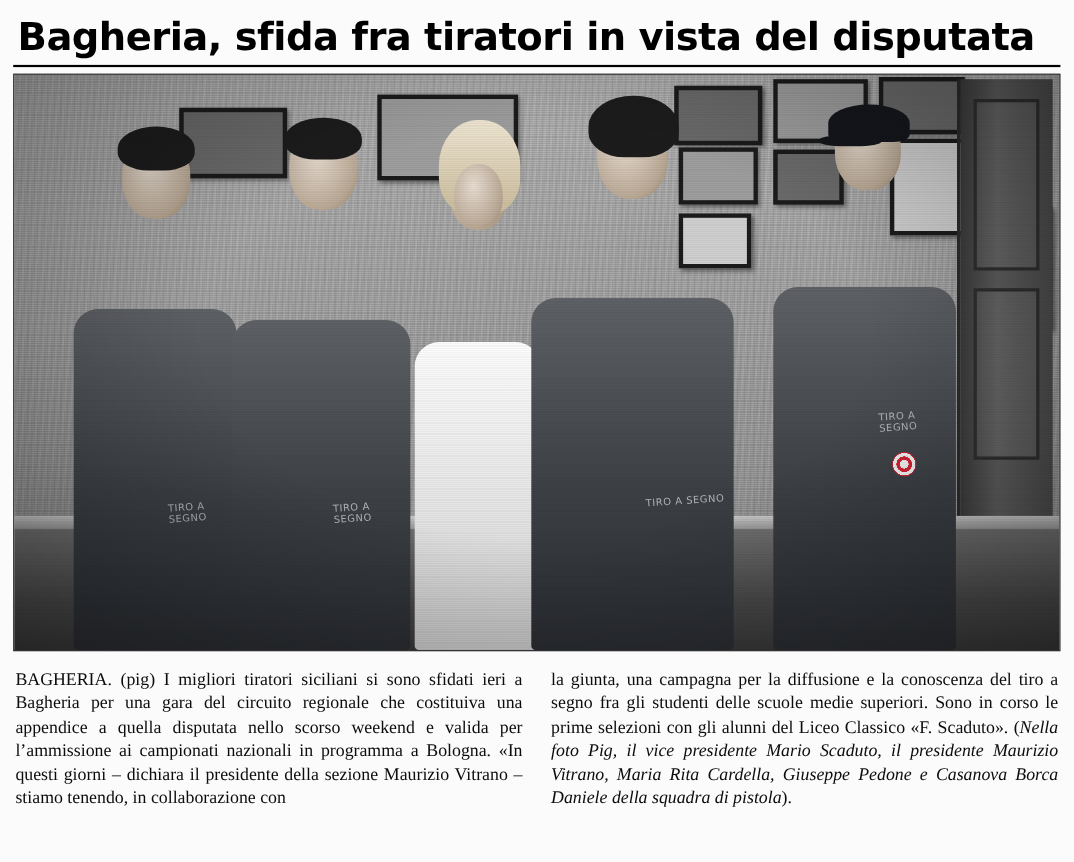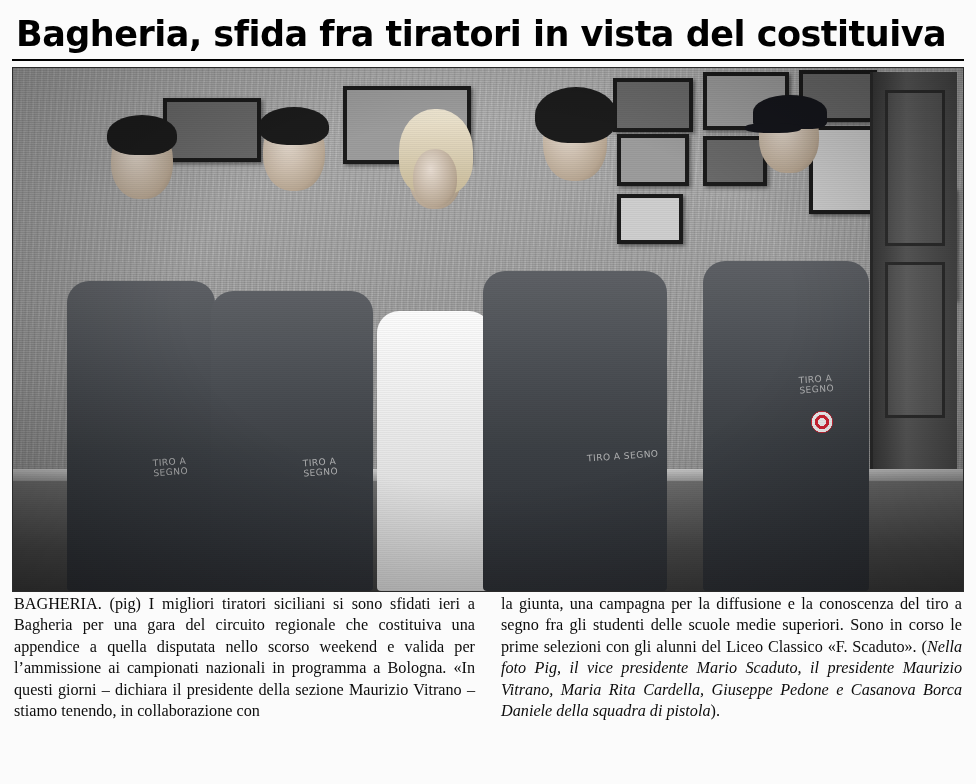--- a/index.html
+++ b/index.html
@@ -167,41 +167,41 @@
   .vignette {
     position: absolute;
     inset: 0;
     pointer-events: none;
     background: radial-gradient(ellipse at 50% 45%, rgba(0,0,0,0) 45%, rgba(0,0,0,0.35) 100%);
   }
   
   .columns {
     display: flex;
     gap: 26px;
-    margin-top: 2px;
+    margin-top: 16px;
     padding: 0 2px;
   }
   .col {
     width: 463px;
     font-size: 16.2px;
     line-height: 1.33;
     text-align: justify;
     color: #0c0c0c;
     font-family: "Liberation Serif", serif;
   }
   .col p { margin: 0; }
   .lede { font-weight: normal; }
   .caption-italic { font-style: italic; }
 </style>
 </head>
 <body>
 
 <div class="page">
 
-  <h1 class="headline">Bagheria, sfida fra tiratori in vista del costituiva</h1>
+  <h1 class="headline">Bagheria, sfida fra tiratori in vista del disputata</h1>
   <div class="rule"></div>
 
   <div class="photo">
     <div class="wall"></div>
     <div class="wall-grain"></div>
 
     <div class="frame dark" style="left:600px; top:10px; width:72px; height:46px;"></div>
     <div class="frame mid" style="left:690px; top:4px; width:78px; height:50px;"></div>
     <div class="frame dark" style="left:786px; top:2px; width:70px; height:44px;"></div>
     <div class="frame mid" style="left:604px; top:66px; width:64px; height:44px;"></div>

